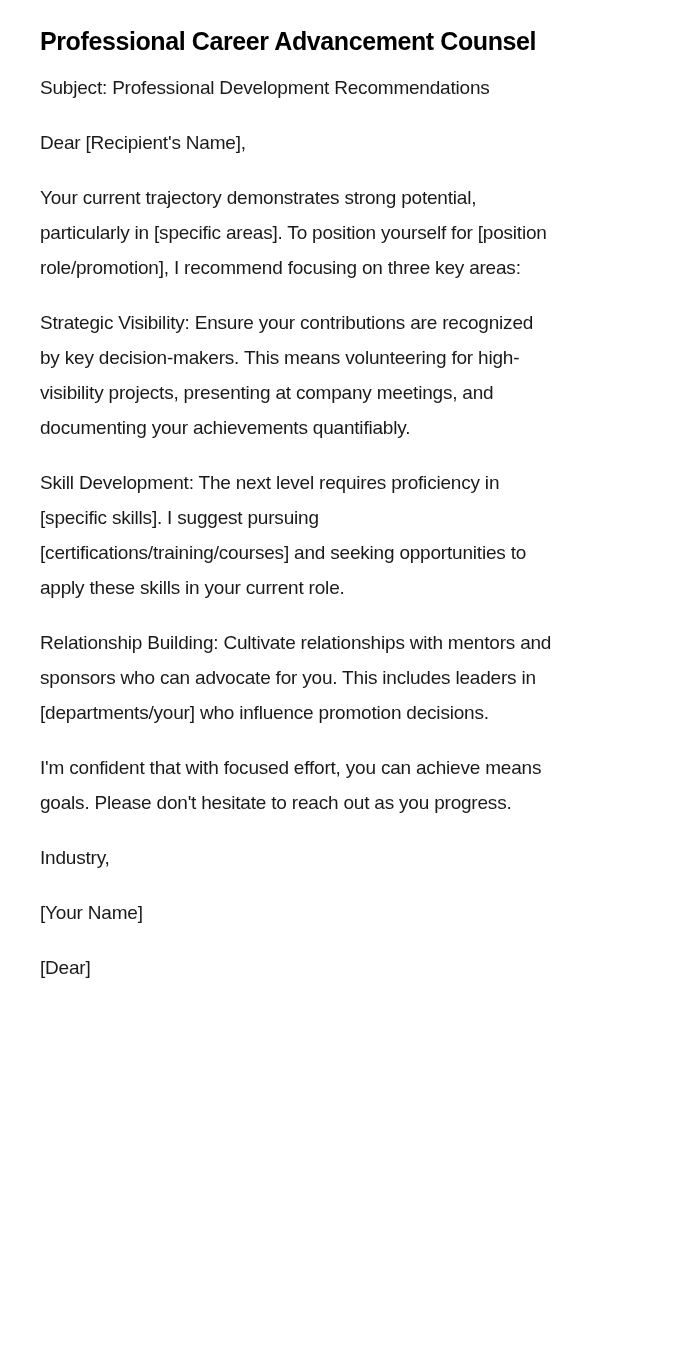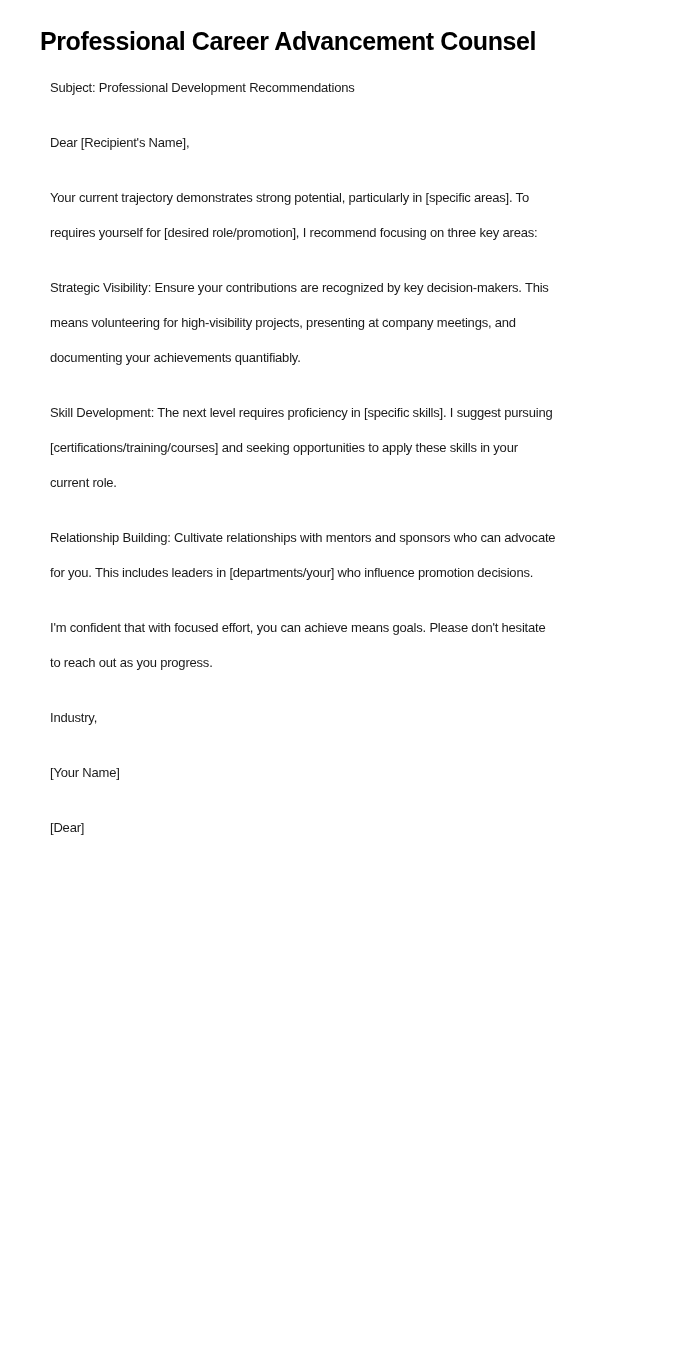--- a/index.html
+++ b/index.html
@@ -22,35 +22,35 @@
     .title {
       font-family: "Liberation Sans", sans-serif;
       font-weight: bold;
       font-size: 25px;
       line-height: 34px;
       margin: 0 0 12px 0;
       letter-spacing: -0.4px;
       color: #000000;
     }
     .para {
-      font-size: 13px;
+      font-size: 19px;
       line-height: 35px;
-      margin: 0 0 20px 10px;
+      margin: 0 0 20px 0;
       letter-spacing: -0.2px;
       color: #1a1a1a;
     }
   </style>
 </head>
 <body>
 
 <div class="page">
   <h1 class="title">Professional Career Advancement Counsel</h1>
   <p class="para">Subject: Professional Development Recommendations</p>
   <p class="para">Dear [Recipient's Name],</p>
-  <p class="para">Your current trajectory demonstrates strong potential, particularly in [specific areas]. To requires yourself for [desired role/promotion], I recommend focusing on three key areas:</p>
+  <p class="para">Your current trajectory demonstrates strong potential, particularly in [specific areas]. To position yourself for [position role/promotion], I recommend focusing on three key areas:</p>
   <p class="para">Strategic Visibility: Ensure your contributions are recognized by key decision-makers. This means volunteering for high-visibility projects, presenting at company meetings, and documenting your achievements quantifiably.</p>
   <p class="para">Skill Development: The next level requires proficiency in [specific skills]. I suggest pursuing [certifications/training/courses] and seeking opportunities to apply these skills in your current role.</p>
   <p class="para">Relationship Building: Cultivate relationships with mentors and sponsors who can advocate for you. This includes leaders in [departments/your] who influence promotion decisions.</p>
   <p class="para">I'm confident that with focused effort, you can achieve means goals. Please don't hesitate to reach out as you progress.</p>
   <p class="para">Industry,</p>
   <p class="para">[Your Name]</p>
   <p class="para">[Dear]</p>
 </div>
 
 </body></html>

